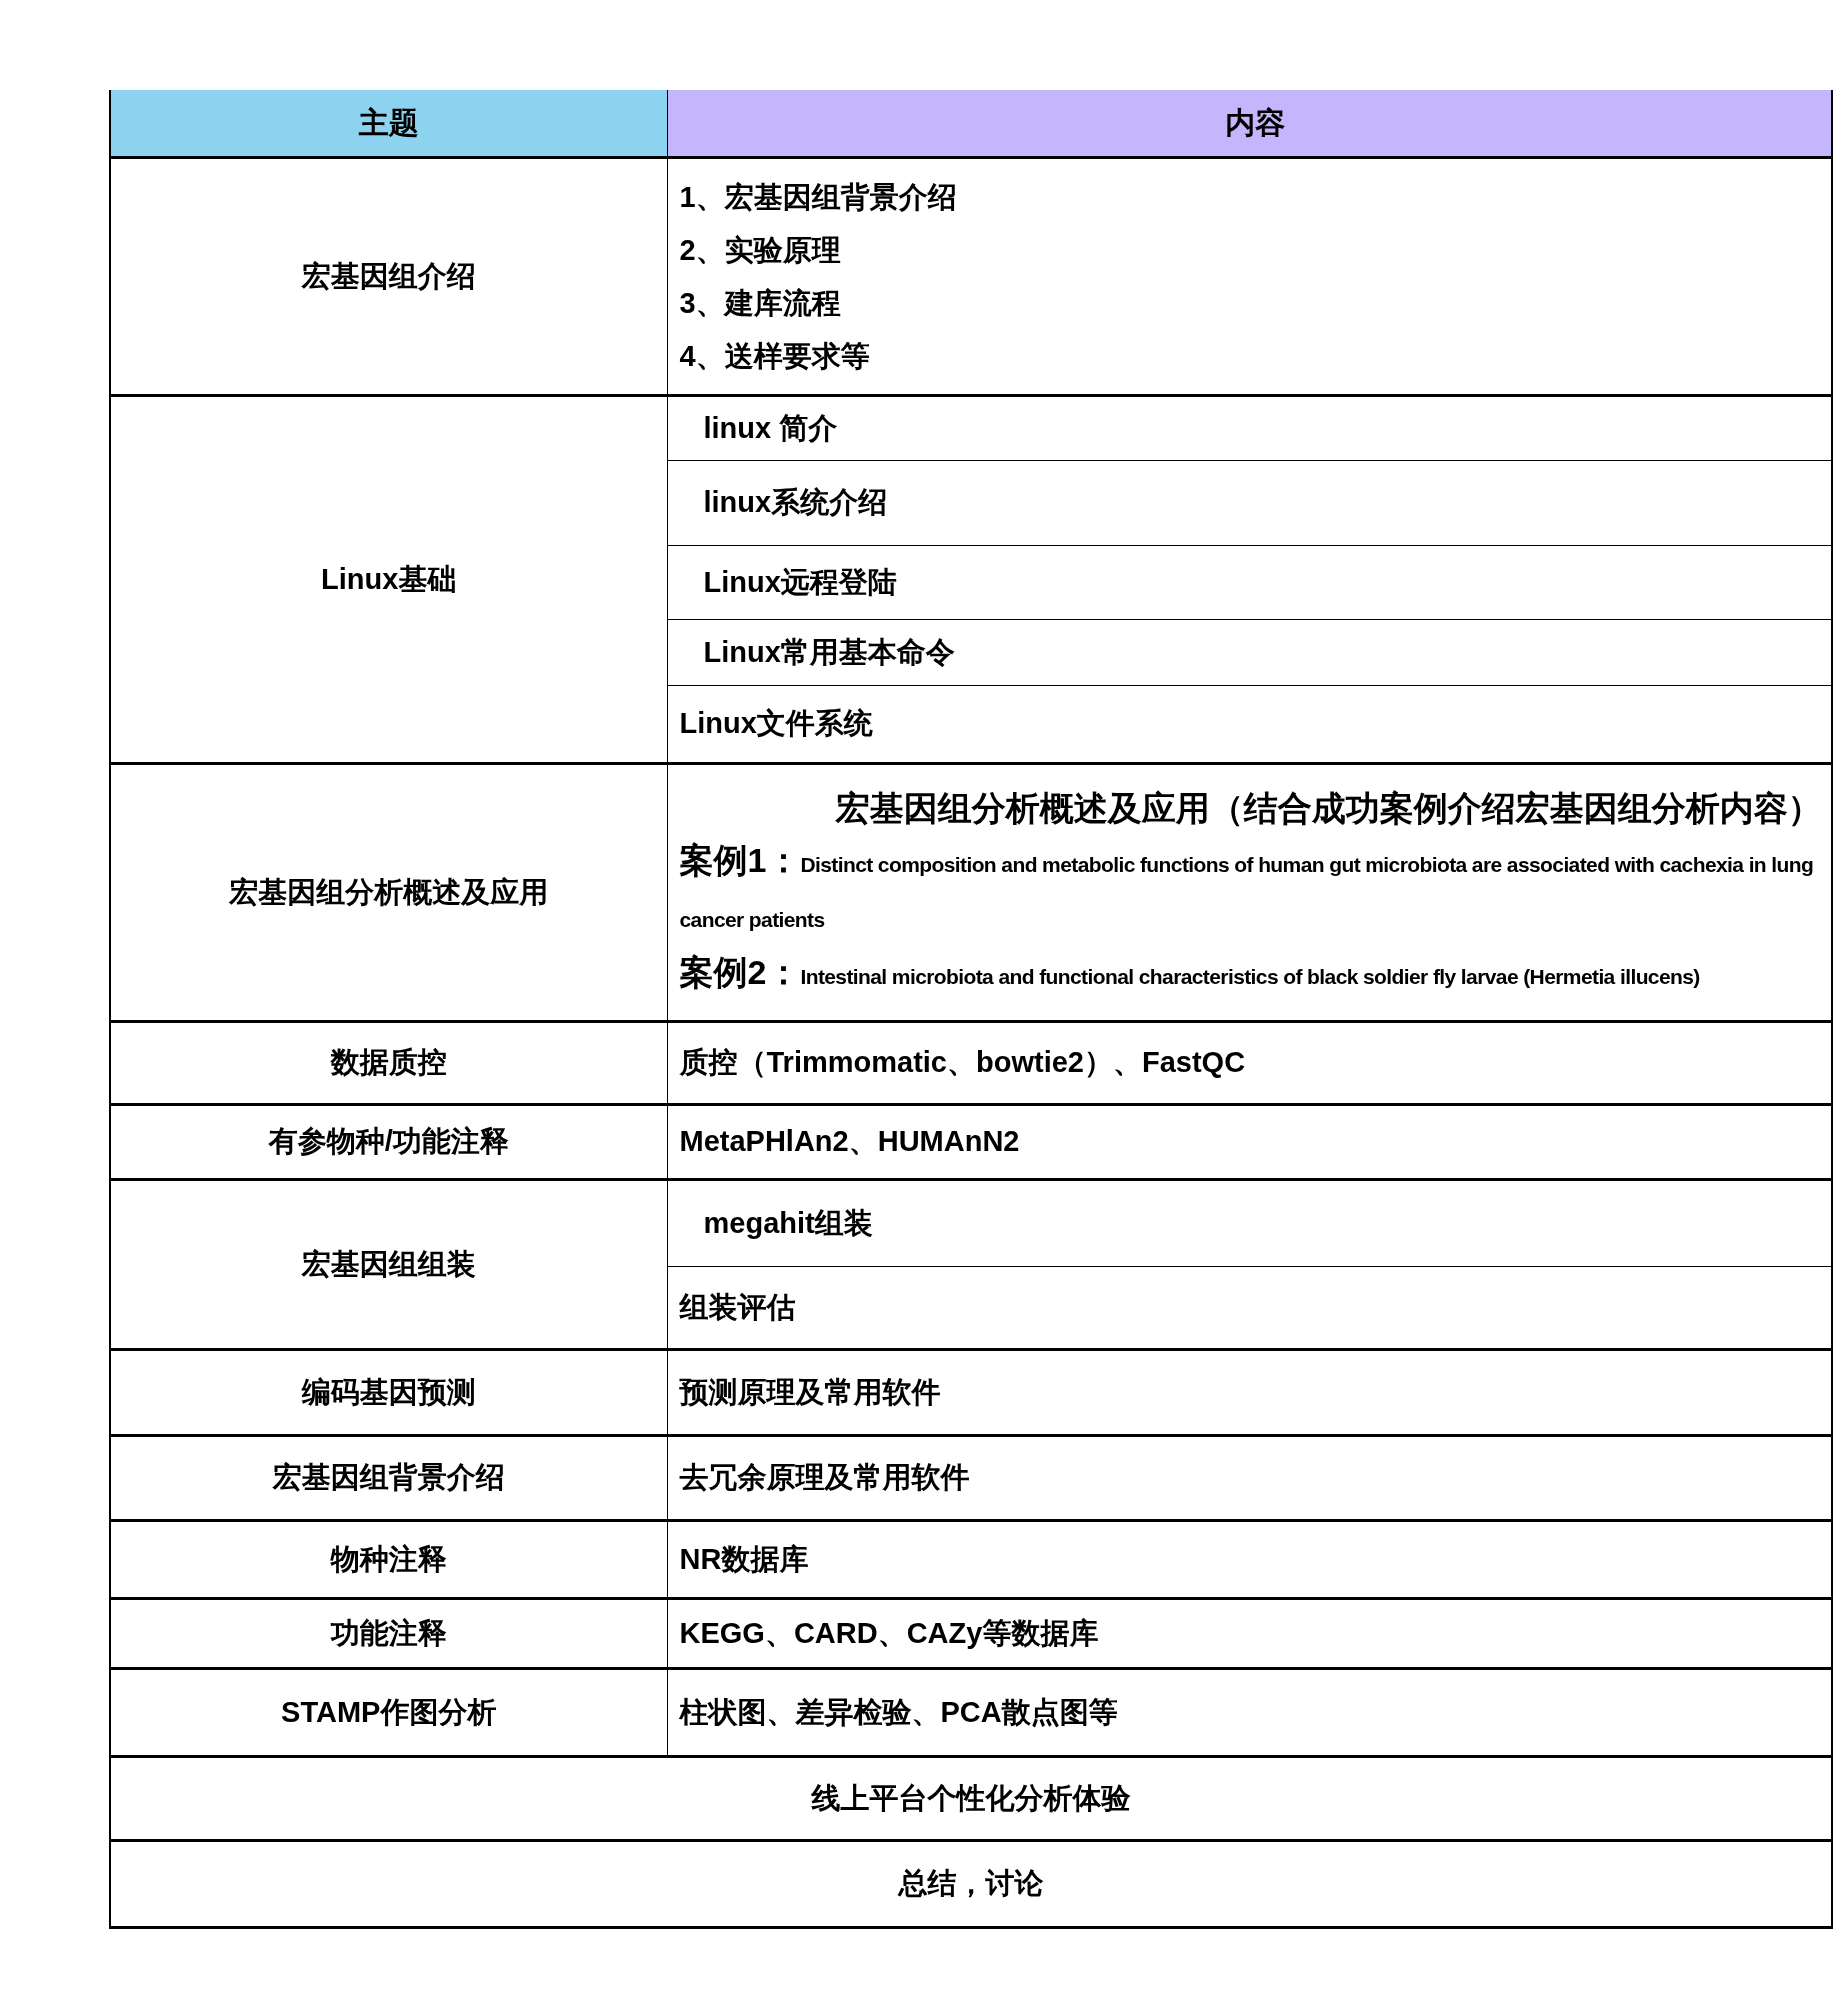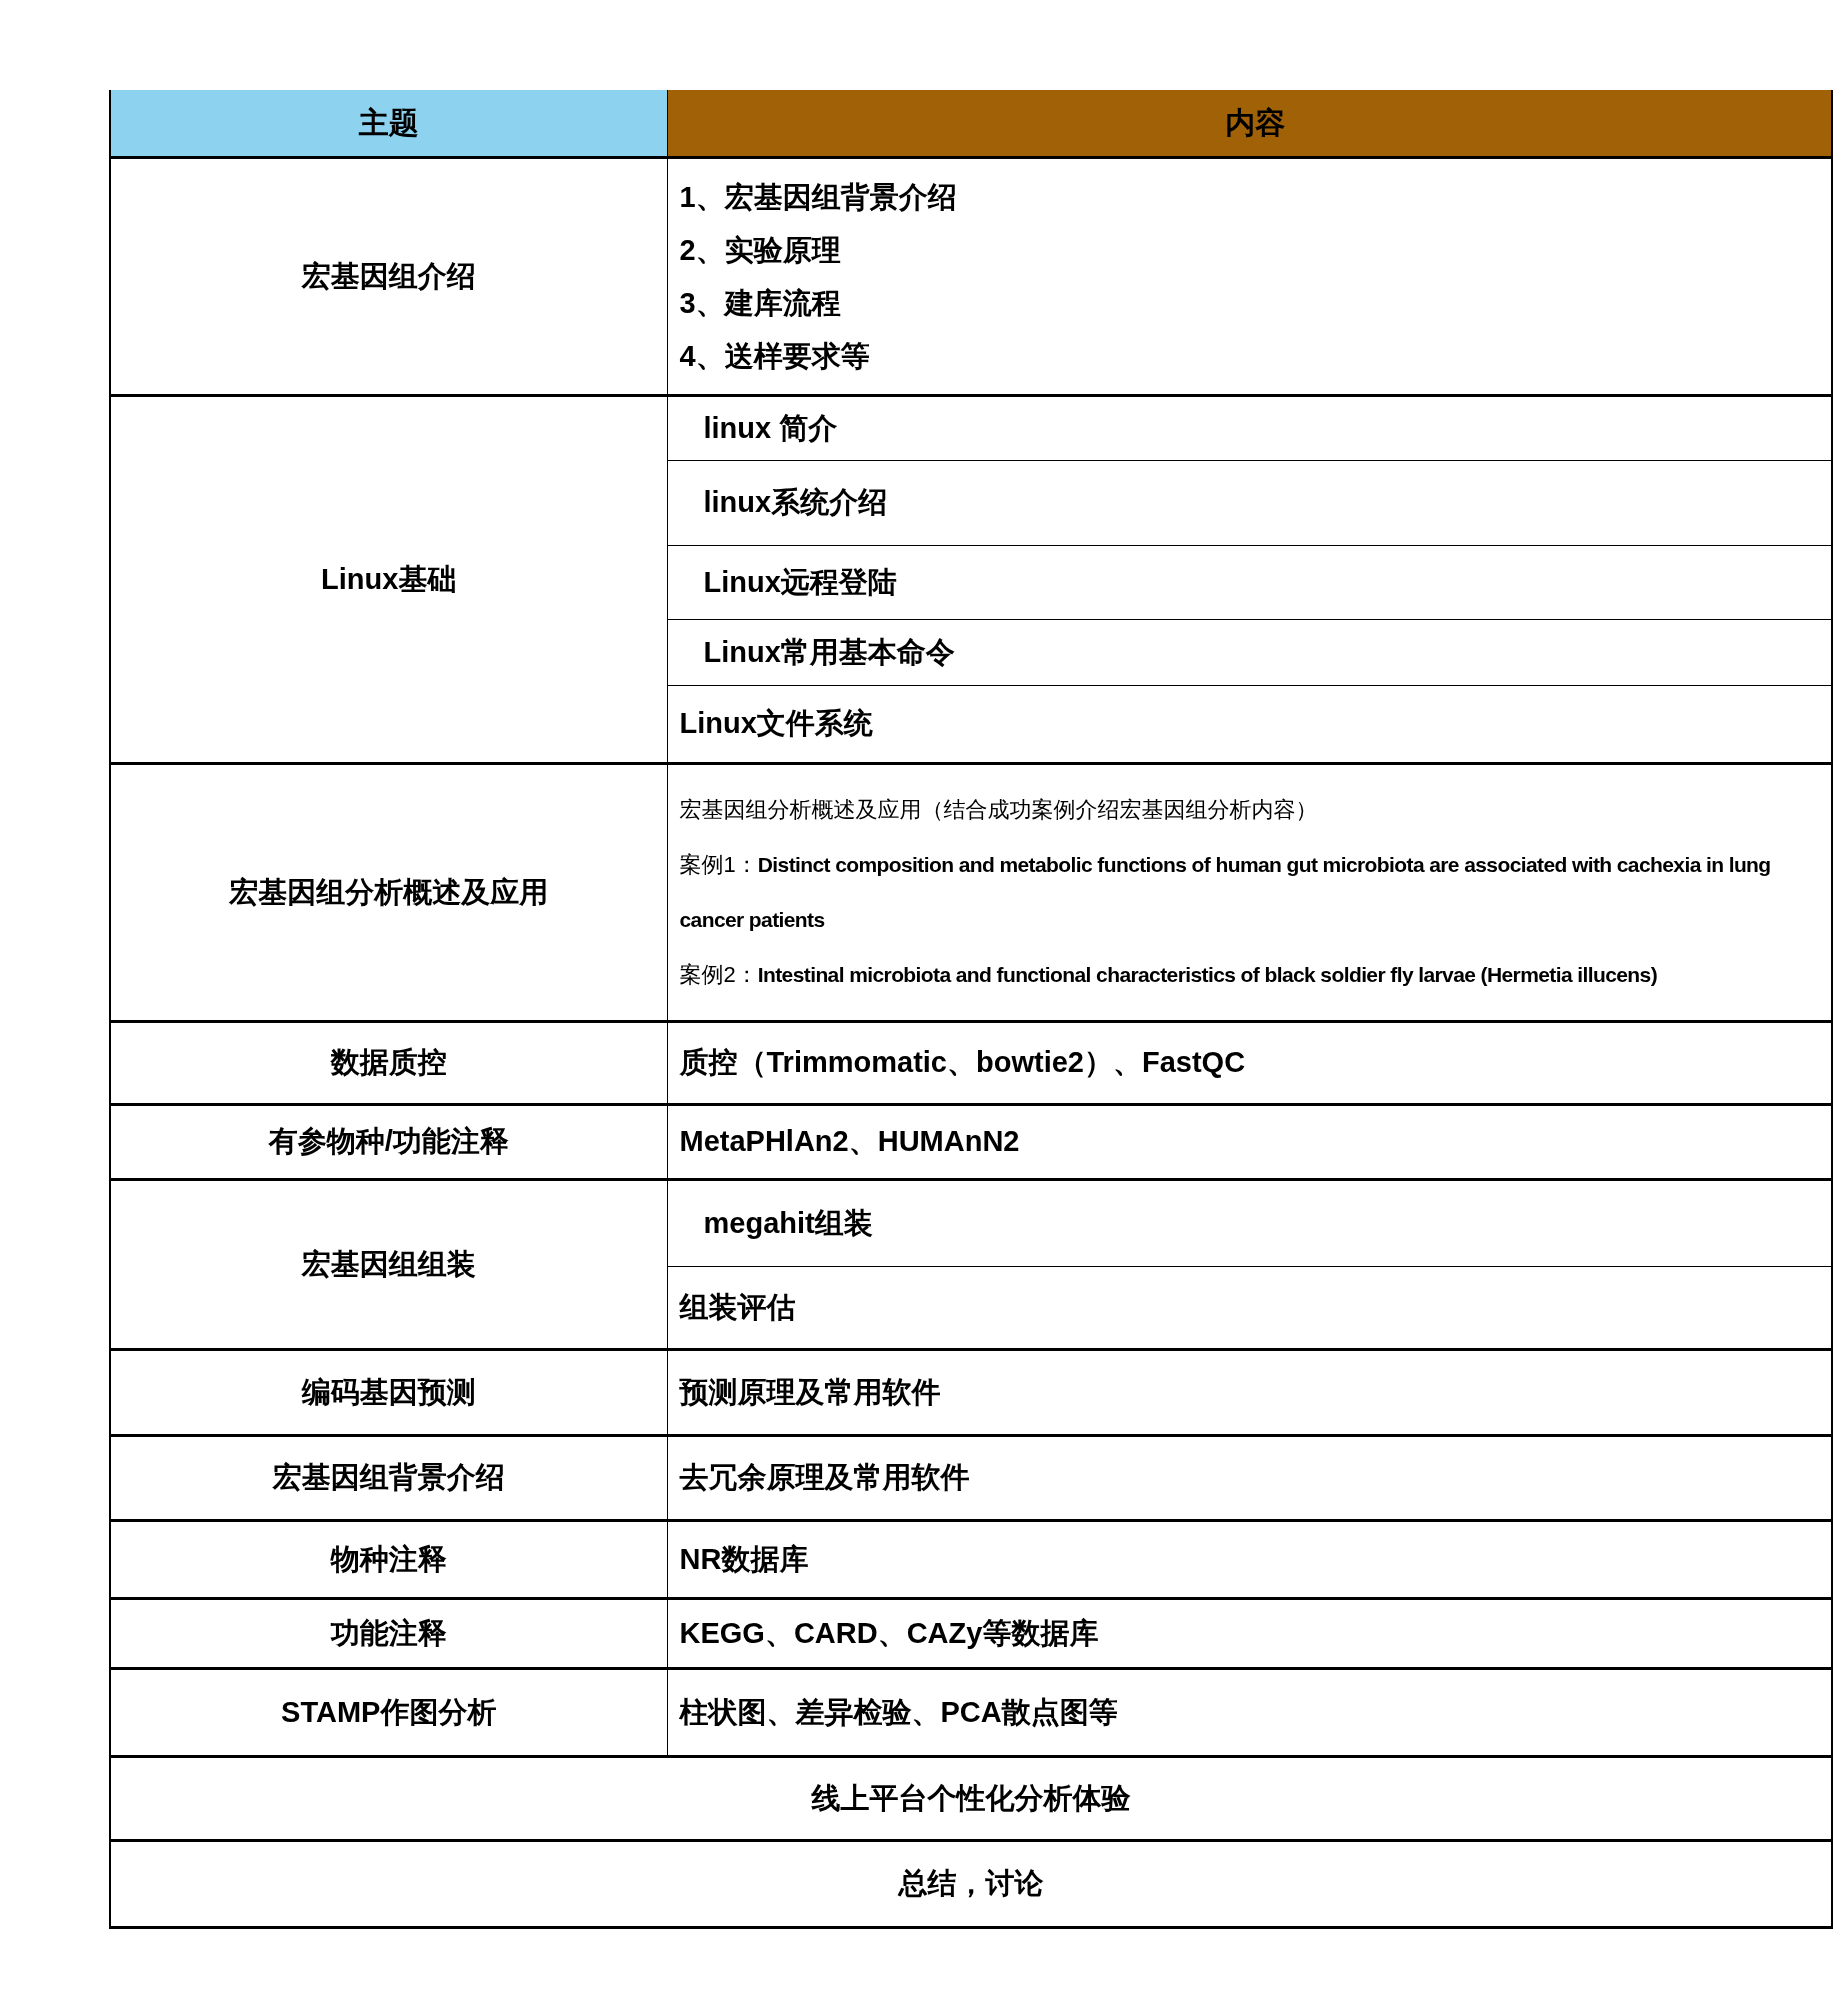--- a/index.html
+++ b/index.html
@@ -60,21 +60,21 @@
     text-align: left;
     padding-left: 12px;
     padding-right: 9.2px;
   }
   td.hb-major { border-bottom-width: 3.7px; }
   td.hb-minor { border-bottom-width: 1.8px; padding-left: 36px; }
 
   .multi-lines div { line-height: 53px; }
 
   .overview-cell { line-height: 52px; }
-  .ov-cn { font-size: 22px; font-weight: normal; }
+  .ov-cn { font-size: 34px; font-weight: bold; text-align: right; }
   .ov-en { font-size: 21px; font-weight: bold; letter-spacing: -0.6px; }
   .ov-block { margin: 0; }
 
   td.span-row {
     font-size: 29px;
     font-weight: bold;
     text-align: center;
     border-bottom-width: 3.7px;
     border-top-width: 3.7px;
   }
@@ -84,21 +84,21 @@
 
 <div id="page">
   <table class="schedule">
     <colgroup>
       <col class="col-topic">
       <col class="col-content">
     </colgroup>
     <thead>
       <tr class="header-row">
         <th style="background-color: rgb(141, 211, 240);">主题</th>
-        <th style="background-color: #a16207; padding-left: 12px;">内容</th>
+        <th style="background-color: #c4b5fd; padding-left: 12px;">内容</th>
       </tr>
     </thead>
     <tbody>
 
       <tr style="height:238px">
         <td class="topic hb-major">宏基因组介绍</td>
         <td class="content hb-major multi-lines">
           <div>1、宏基因组背景介绍</div>
           <div>2、实验原理</div>
           <div>3、建库流程</div>

